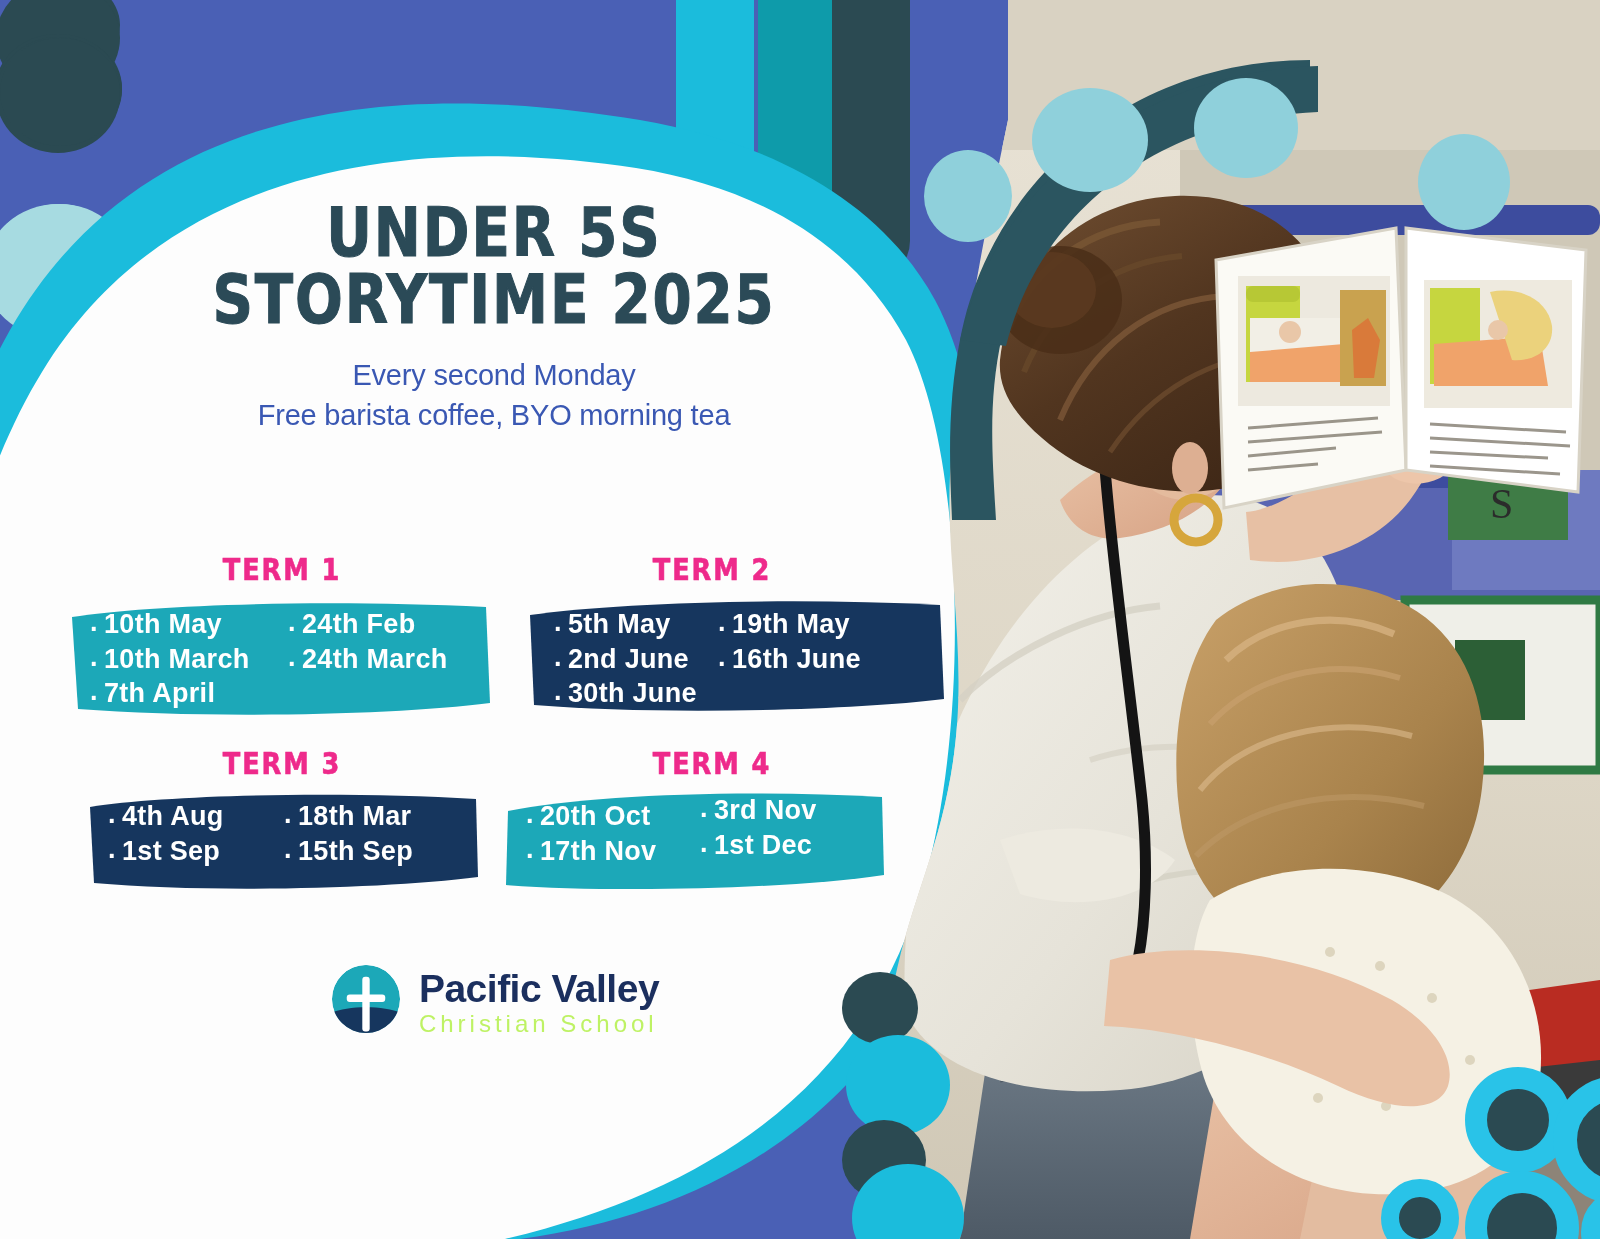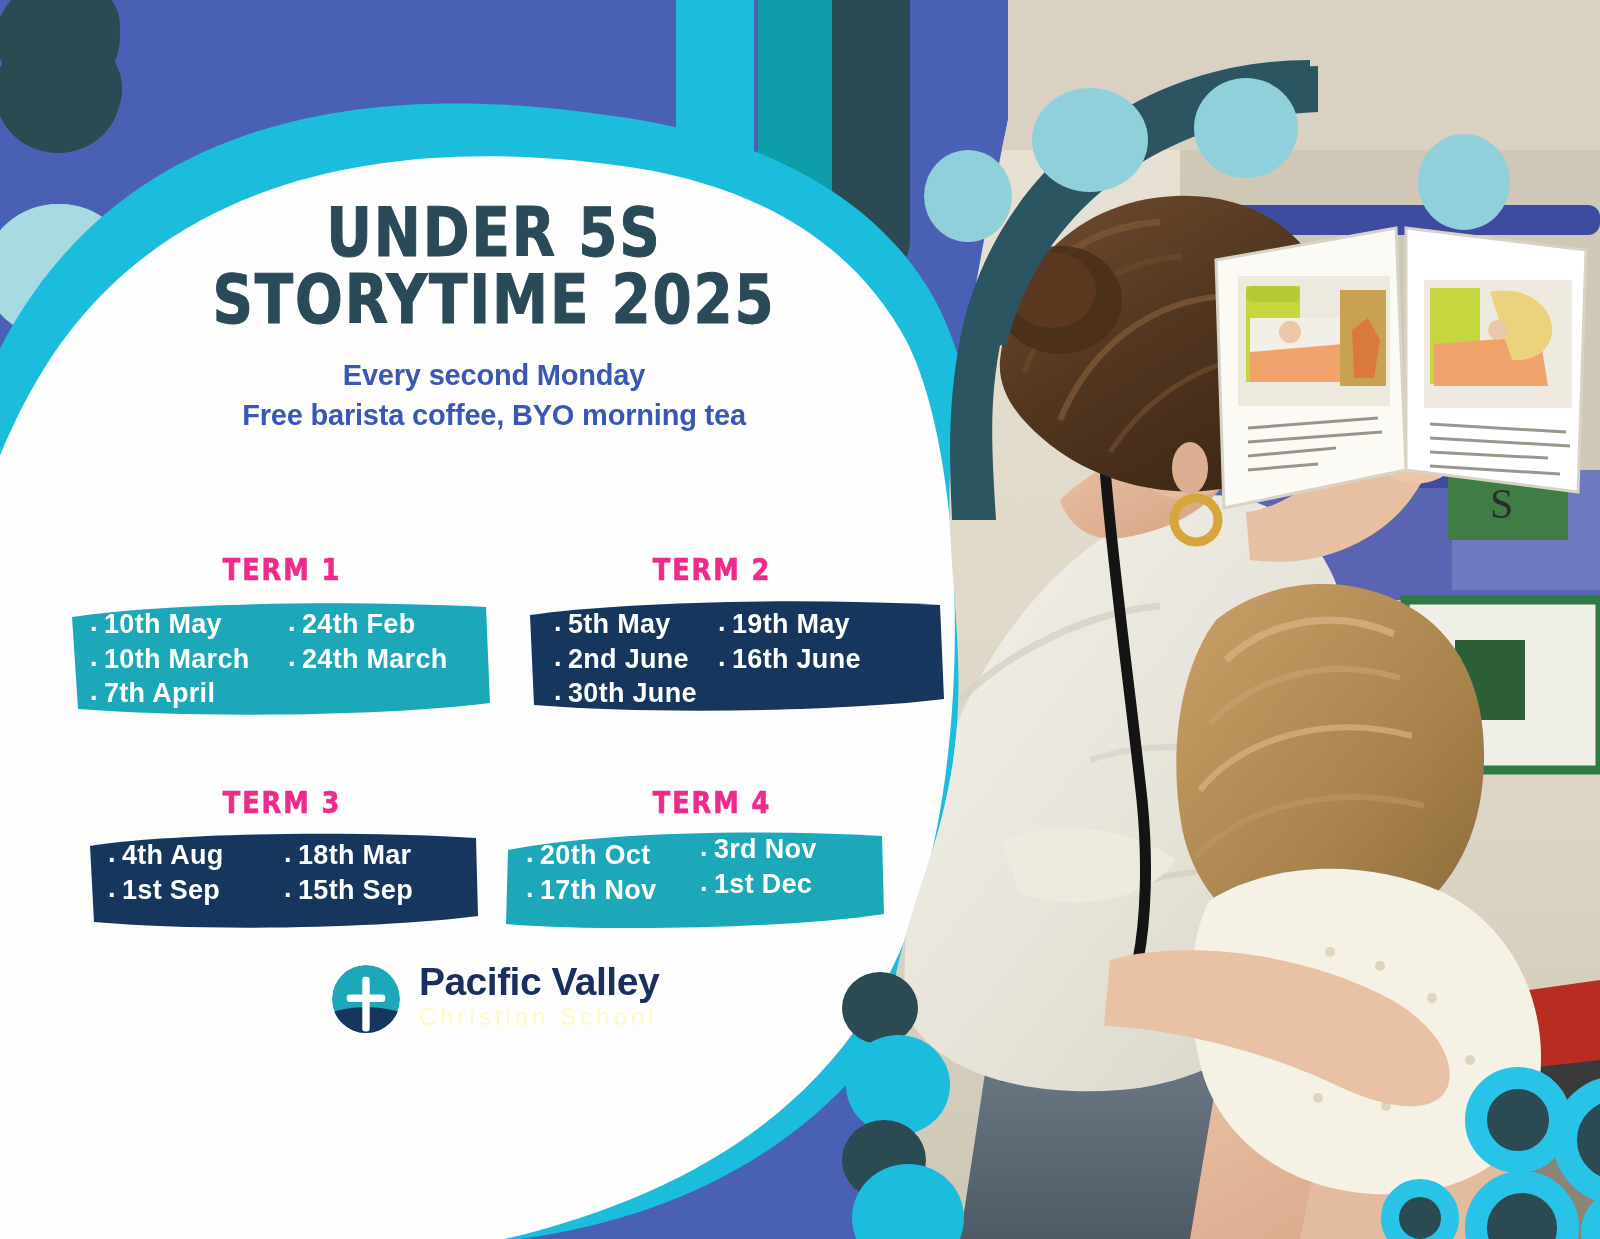--- a/index.html
+++ b/index.html
@@ -25,21 +25,21 @@
     line-height:0.98;
     letter-spacing:2px;
     transform:scaleX(0.92);
     transform-origin:center top;
     margin:0 0 14px 0;
     -webkit-text-stroke:1px #2B4A57;
   }
   .title .l2{display:block;}
   .subtitle{
     color:#3A58B3;
-    font-weight:bold;
+    font-weight:normal;
     font-size:29px;
     line-height:1.38;
     letter-spacing:-0.2px;
     margin:22px 0 0 0;
   }
   .subtitle span{display:block;}
 
   
   .terms{
     position:absolute;left:0;top:352px;width:100%;
@@ -71,29 +71,29 @@
   .dcol{display:flex;flex-direction:column;align-items:flex-start;}
   .dline{display:flex;align-items:baseline;white-space:nowrap;line-height:1.28;}
   .bullet{
     display:inline-block;width:14px;font-size:27px;color:#fff;text-align:left;
     transform:translateY(-2px);
   }
 
   
   .logo{
     position:absolute;left:0;top:762px;width:100%;
-    display:flex;align-items:flex-start;justify-content:center;gap:16px;
+    display:flex;align-items:flex-end;justify-content:center;gap:16px;
   }
   .logo-mark{width:74px;height:74px;flex:0 0 auto;}
   .logo-text{text-align:left;line-height:1;}
   .logo-name{
     color:#1B2F5E;font-weight:bold;font-size:39px;letter-spacing:-0.5px;
   }
   .logo-sub{
-    color:#fef9c3;font-size:24px;letter-spacing:4.0px;margin-top:4px;
+    color:#bef264;font-size:24px;letter-spacing:4.0px;margin-top:4px;
   }
 </style>
 </head>
 <body>
 
 <div class="stage">
 
   <svg class="full" viewBox="0 0 1600 1239">
     <defs>
       <clipPath id="photoClip">
@@ -451,21 +451,21 @@
                 <div class="dline">
                     <span class="bullet">.</span>
                     <span>16th June</span>
                   </div>
               </div>
             </div>
           </div>
         </div>
       </div>
 
-      <div class="term-row" style="margin-top:68px;">
+      <div class="term-row" style="margin-top:29px;">
 
         <div class="term-col" style="width:436px;">
           <div class="term-label">TERM 3</div>
           <div class="blob-wrap" style="width:396px;height:102px;margin-left:22px;">
             <svg width="396" height="102" viewBox="0 0 396 102">
               <path d="M4 18 C80 6 250 2 390 10 L392 88 C300 100 120 104 8 94 Z" fill="#16365E"></path>
             </svg>
             <div class="dates" style="padding:10px 0 0 22px;">
               <div class="dcol" style="width:176px;">
                 <div class="dline">

